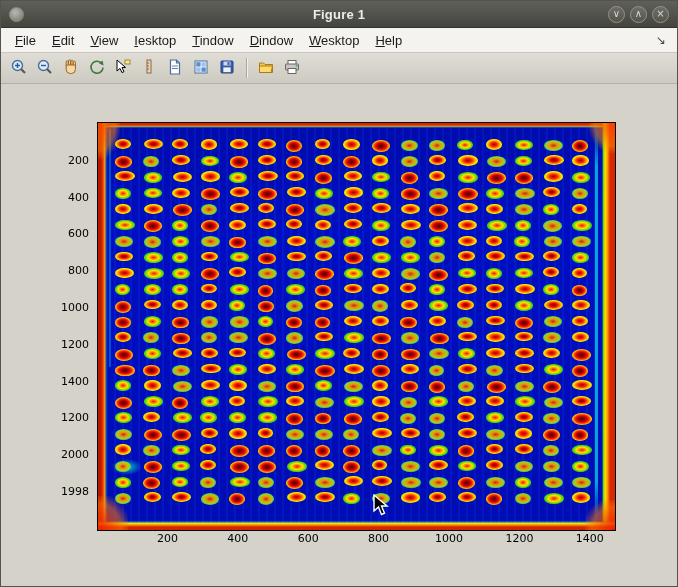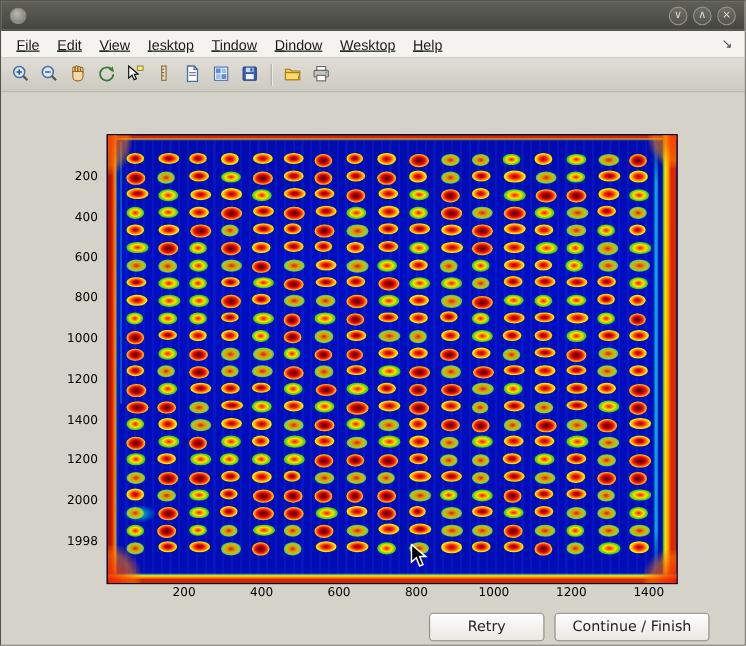--- a/index.html
+++ b/index.html
@@ -29,21 +29,21 @@
     width:17px;height:17px;border-radius:50%;padding:0;
     border:1px solid #94938b;background:linear-gradient(#6f6e66,#56554d);
     color:#dbdad2;font:10px "DejaVu Sans",sans-serif;line-height:1;
     display:flex;align-items:center;justify-content:center;cursor:default;
   }
   
   .menubar{
     height:24px;background:#f5f3ef;border-bottom:1px solid #c9c6bd;
     display:flex;align-items:center;padding:0 6px;
   }
-  .menu-items{display:flex;align-items:center;text-decoration:underline;}
+  .menu-items{display:flex;align-items:center;}
   .menu-item{font:13px "Liberation Sans",sans-serif;color:#1b1b1b;padding:3px 8px;cursor:default;}
   .menu-item .mn{text-decoration:underline;}
   .dock-icon{margin-left:auto;color:#4c4b45;font-size:12px;padding:0 5px;cursor:default;}
   
   .toolbar{
     height:30px;background:linear-gradient(#e0ddd6,#cdcac1);
     border-bottom:1px solid #b3b0a7;
     display:flex;align-items:center;padding:0 6px;gap:2px;
   }
   .tool-btn{
@@ -96,20 +96,21 @@
   .btn-continue{left:503px;top:473px;width:141px;}
   .cursor{position:absolute;left:372px;top:410px;z-index:10;pointer-events:none;}
 </style>
 </head>
 <body>
 
 <div class="window">
 
   <div class="titlebar">
     <div class="win-menu-icon"></div>
+    <div class="title">Figure 1</div>
     <div class="controls">
       <button class="ctrl-btn">∨</button>
       <button class="ctrl-btn">∧</button>
       <button class="ctrl-btn">×</button>
     </div>
   </div>
 
   <div class="menubar">
     <div class="menu-items">
         <div class="menu-item"><span></span><span class="mn">F</span><span>ile</span></div>
@@ -612,22 +613,20 @@
         <div class="spot v3" style="width: 17.9496px; height: 11.1847px; left: 274.108px; top: 369.942px;"></div>
         <div class="spot v1" style="width: 19.4529px; height: 10.2713px; left: 302.909px; top: 369.486px;"></div>
         <div class="spot v0" style="width: 16.8733px; height: 9.51572px; left: 331.029px; top: 369.108px;"></div>
         <div class="spot v0" style="width: 18.3514px; height: 9.82022px; left: 359.825px; top: 369.26px;"></div>
         <div class="spot v4" style="width: 15.9631px; height: 11.5555px; left: 387.977px; top: 370.128px;"></div>
         <div class="spot v3" style="width: 16.5897px; height: 11.3297px; left: 416.632px; top: 370.015px;"></div>
         <div class="spot v2" style="width: 19.9731px; height: 10.8271px; left: 445.746px; top: 369.764px;"></div>
         <div class="spot v1" style="width: 17.7902px; height: 10.145px; left: 473.932px; top: 369.423px;"></div>
       </div>
 
-    <button class="action-btn btn-retry">Retry</button>
-    <button class="action-btn btn-continue">Continue / Finish</button>
 
     <svg class="cursor" width="20" height="24" viewBox="0 0 20 24">
       <polygon points="1,1 1,17 5.5,13 8.5,20.5 11.5,19.2 8.5,12 14,12" fill="#000" stroke="#fff" stroke-width="1.4"></polygon>
     </svg>
   <div class="tick-label xlab" style="left: 144.4px; top: 448px;">200</div>
       <div class="tick-label xlab" style="left: 214.8px; top: 448px;">400</div>
       <div class="tick-label xlab" style="left: 285.2px; top: 448px;">600</div>
       <div class="tick-label xlab" style="left: 355.6px; top: 448px;">800</div>
       <div class="tick-label xlab" style="left: 426px; top: 448px;">1000</div>
       <div class="tick-label xlab" style="left: 496.4px; top: 448px;">1200</div>

